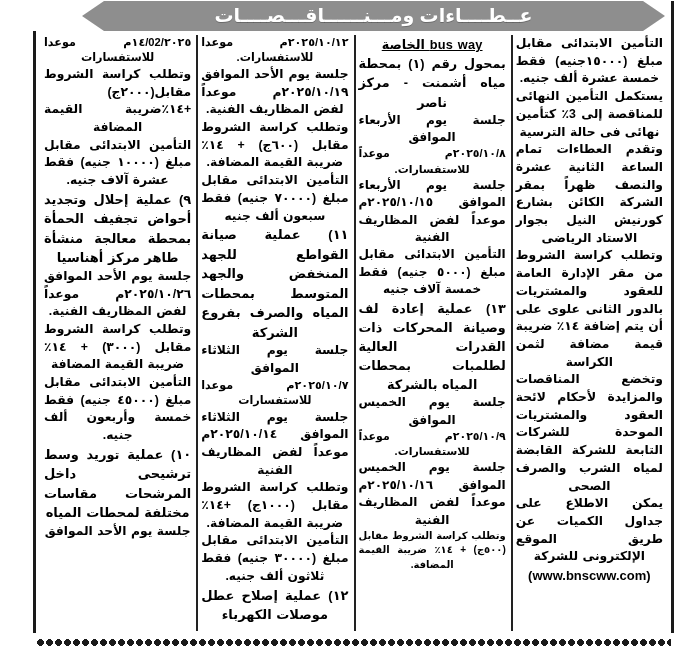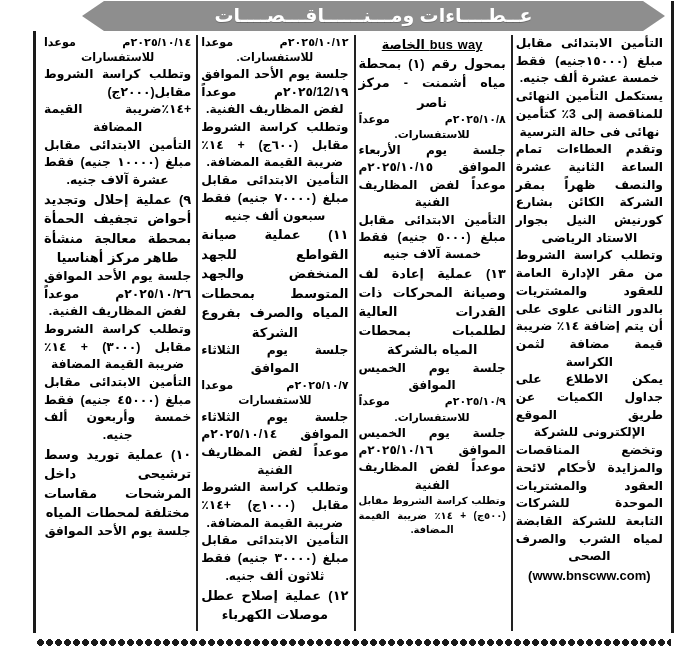--- a/index.html
+++ b/index.html
@@ -135,51 +135,52 @@
       <span class="banner-title">عــطــــاءات ومـــنــــــاقـــصــــات</span>
     </div>
   </div>
 
   <div class="columns">
       <div class="col">
         <p>التأمين الابتدائى مقابل مبلغ (١٥٠٠٠جنيه) فقط خمسة عشرة ألف جنيه.</p>
         <p>يستكمل التأمين النهائى للمناقصة إلى 3٪ كتأمين نهائى فى حالة الترسية</p>
         <p>وتقدم العطاءات تمام الساعة الثانية عشرة والنصف ظهراً بمقر الشركة الكائن بشارع كورنيش النيل بجوار الاستاد الرياضى</p>
         <p>وتطلب كراسة الشروط من مقر الإدارة العامة للعقود والمشتريات بالدور الثانى علوى على أن يتم إضافة ١٤٪ ضريبة قيمة مضافة لثمن الكراسة</p>
+        <p>وتخضع المناقصات والمزايدة لأحكام لائحة العقود والمشتريات الموحدة للشركات التابعة للشركة القابضة لمياه الشرب والصرف الصحى</p>
         <p>يمكن الاطلاع على جداول الكميات عن طريق الموقع الإلكترونى للشركة</p>
-        <p>وتخضع المناقصات والمزايدة لأحكام لائحة العقود والمشتريات الموحدة للشركات التابعة للشركة القابضة لمياه الشرب والصرف الصحى</p>
         <p class="url">(www.bnscww.com)</p>
       </div>
       <div class="col">
         <p class="head" style="font-size: 12.78px; text-decoration: underline;">bus way الخاصة</p>
         <p class="head" style="font-size: 12.78px;">بمحول رقم (١) بمحطة مياه أشمنت - مركز ناصر</p>
+        <p style="font-size: 12.08px;">جلسة يوم الأربعاء الموافق</p>
         <p class="fine" style="font-size: 10.98px;">٢٠٢٥/١٠/٨م موعداً للاستفسارات.</p>
         <p style="font-size: 12.08px;">جلسة يوم الأربعاء الموافق ٢٠٢٥/١٠/١٥م موعداً لفض المظاريف الفنية</p>
         <p style="font-size: 12.08px;">التأمين الابتدائى مقابل مبلغ (٥٠٠٠ جنيه) فقط خمسة آلاف جنيه</p>
         <p class="head" style="font-size: 12.78px;">١٣) عملية إعادة لف وصيانة المحركات ذات القدرات العالية لطلمبات بمحطات المياه بالشركة</p>
         <p style="font-size: 12.08px;">جلسة يوم الخميس الموافق</p>
         <p class="fine" style="font-size: 10.98px;">٢٠٢٥/١٠/٩م موعداً للاستفسارات.</p>
         <p style="font-size: 12.08px;">جلسة يوم الخميس الموافق ٢٠٢٥/١٠/١٦م موعداً لفض المظاريف الفنية</p>
         <p style="font-size: 10px;">وتطلب كراسة الشروط مقابل (٥٠٠ج) + ١٤٪ ضريبة القيمة المضافة.</p>
       </div>
       <div class="col">
         <p class="fine">٢٠٢٥/١٠/١٢م موعدا للاستفسارات.</p>
-        <p>جلسة يوم الأحد الموافق ٢٠٢٥/12/١٩م موعداً لفض المظاريف الفنية.</p>
+        <p>جلسة يوم الأحد الموافق ٢٠٢٥/١٠/١٩م موعداً لفض المظاريف الفنية.</p>
         <p>وتطلب كراسة الشروط مقابل (٦٠٠ج) + ١٤٪ ضريبة القيمة المضافة.</p>
         <p>التأمين الابتدائى مقابل مبلغ (٧٠٠٠٠ جنيه) فقط سبعون ألف جنيه</p>
         <p class="head">١١) عملية صيانة القواطع للجهد المنخفض والجهد المتوسط بمحطات المياه والصرف بفروع الشركة</p>
         <p>جلسة يوم الثلاثاء الموافق</p>
         <p class="fine">٢٠٢٥/١٠/٧م موعدا للاستفسارات</p>
         <p>جلسة يوم الثلاثاء الموافق ٢٠٢٥/١٠/١٤م موعداً لفض المظاريف الفنية</p>
         <p>وتطلب كراسة الشروط مقابل (١٠٠٠ج) +١٤٪ ضريبة القيمة المضافة.</p>
         <p>التأمين الابتدائى مقابل مبلغ (٣٠٠٠٠ جنيه) فقط ثلاثون ألف جنيه.</p>
         <p class="head">١٢) عملية إصلاح عطل موصلات الكهرباء</p>
       </div>
       <div class="col">
-        <p class="fine">٢٠٢٥/١٠/١٤م موعدا للاستفسارات</p>
+        <p class="fine">٢٠٢٥/02/١٤م موعدا للاستفسارات</p>
         <p>وتطلب كراسة الشروط مقابل(٢٠٠٠ج) +١٤٪ضريبة القيمة المضافة</p>
         <p>التأمين الابتدائى مقابل مبلغ (١٠٠٠٠ جنيه) فقط عشرة آلاف جنيه.</p>
         <p class="head">٩) عملية إحلال وتجديد أحواض تجفيف الحمأة بمحطة معالجة منشأة طاهر مركز أهناسيا</p>
         <p>جلسة يوم الأحد الموافق ٢٠٢٥/١٠/٢٦م موعداً لفض المظاريف الفنية.</p>
         <p>وتطلب كراسة الشروط مقابل (٣٠٠٠) + ١٤٪ ضريبة القيمة المضافة</p>
         <p>التأمين الابتدائى مقابل مبلغ (٤٥٠٠٠ جنيه) فقط خمسة وأربعون ألف جنيه.</p>
         <p class="head">١٠) عملية توريد وسط ترشيحى داخل المرشحات مقاسات مختلفة لمحطات المياه</p>
         <p>جلسة يوم الأحد الموافق</p>
       </div>
     </div>

